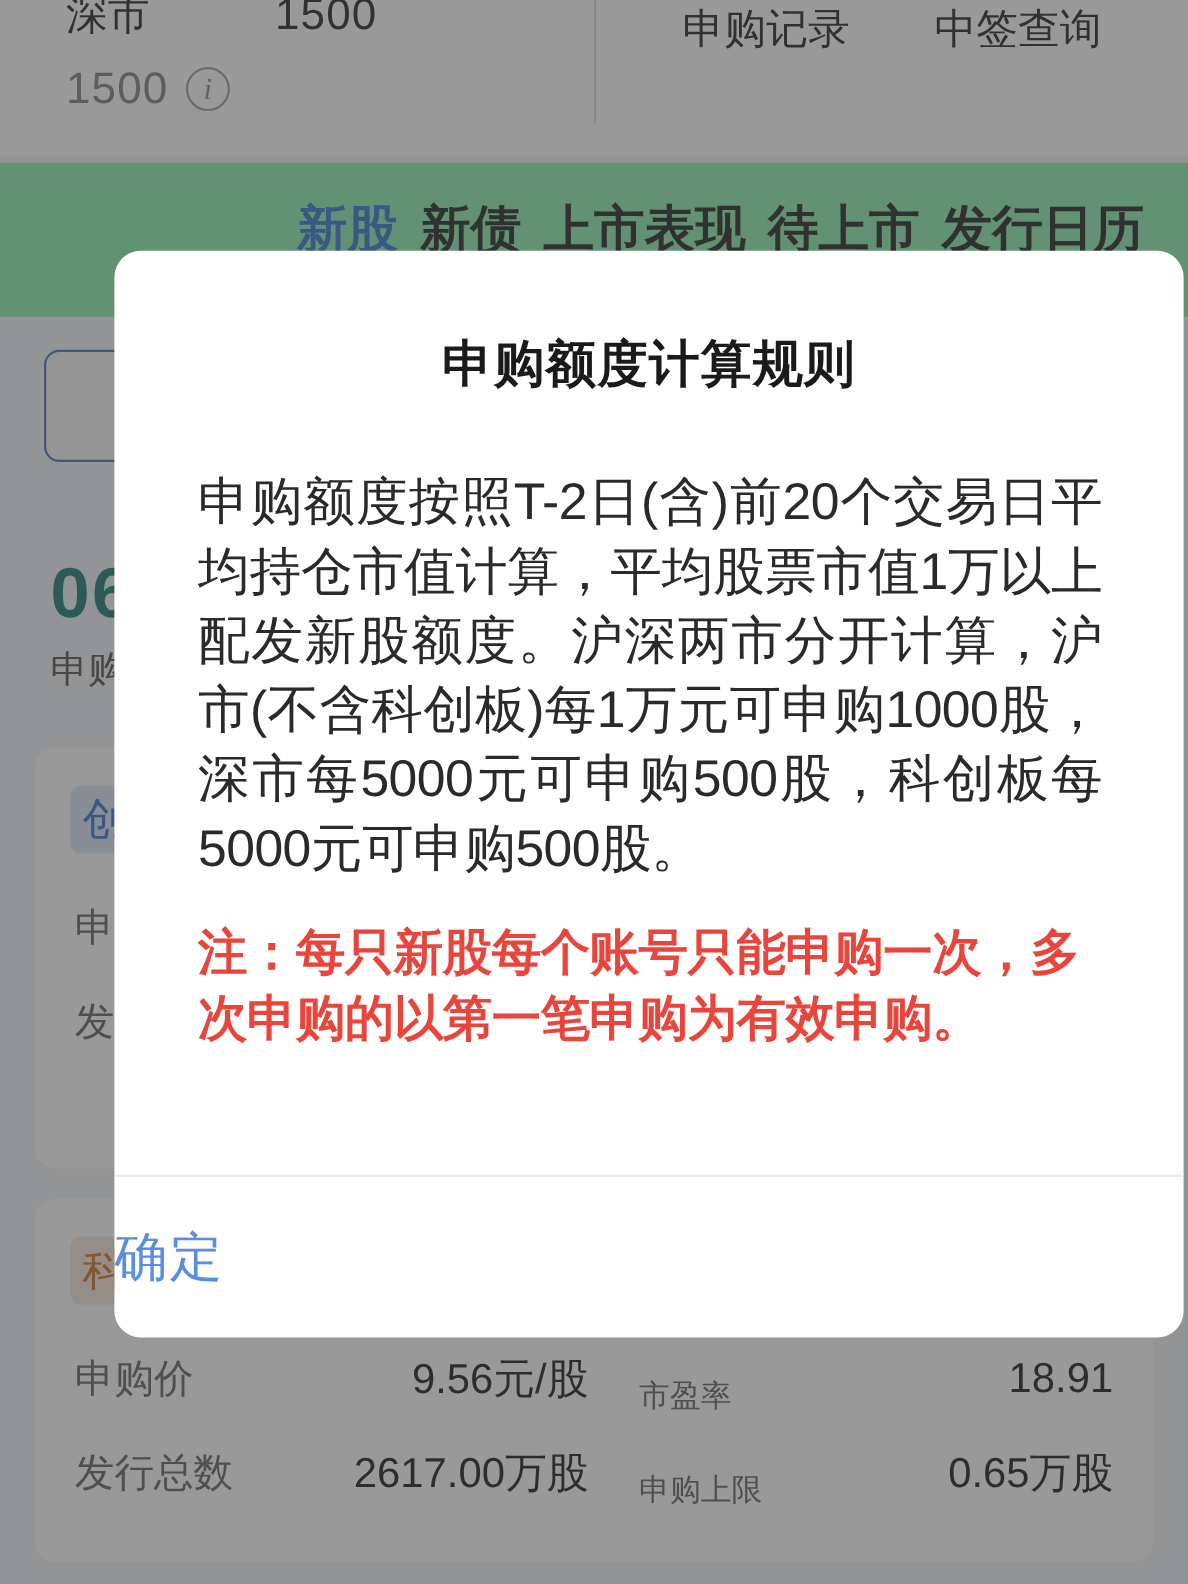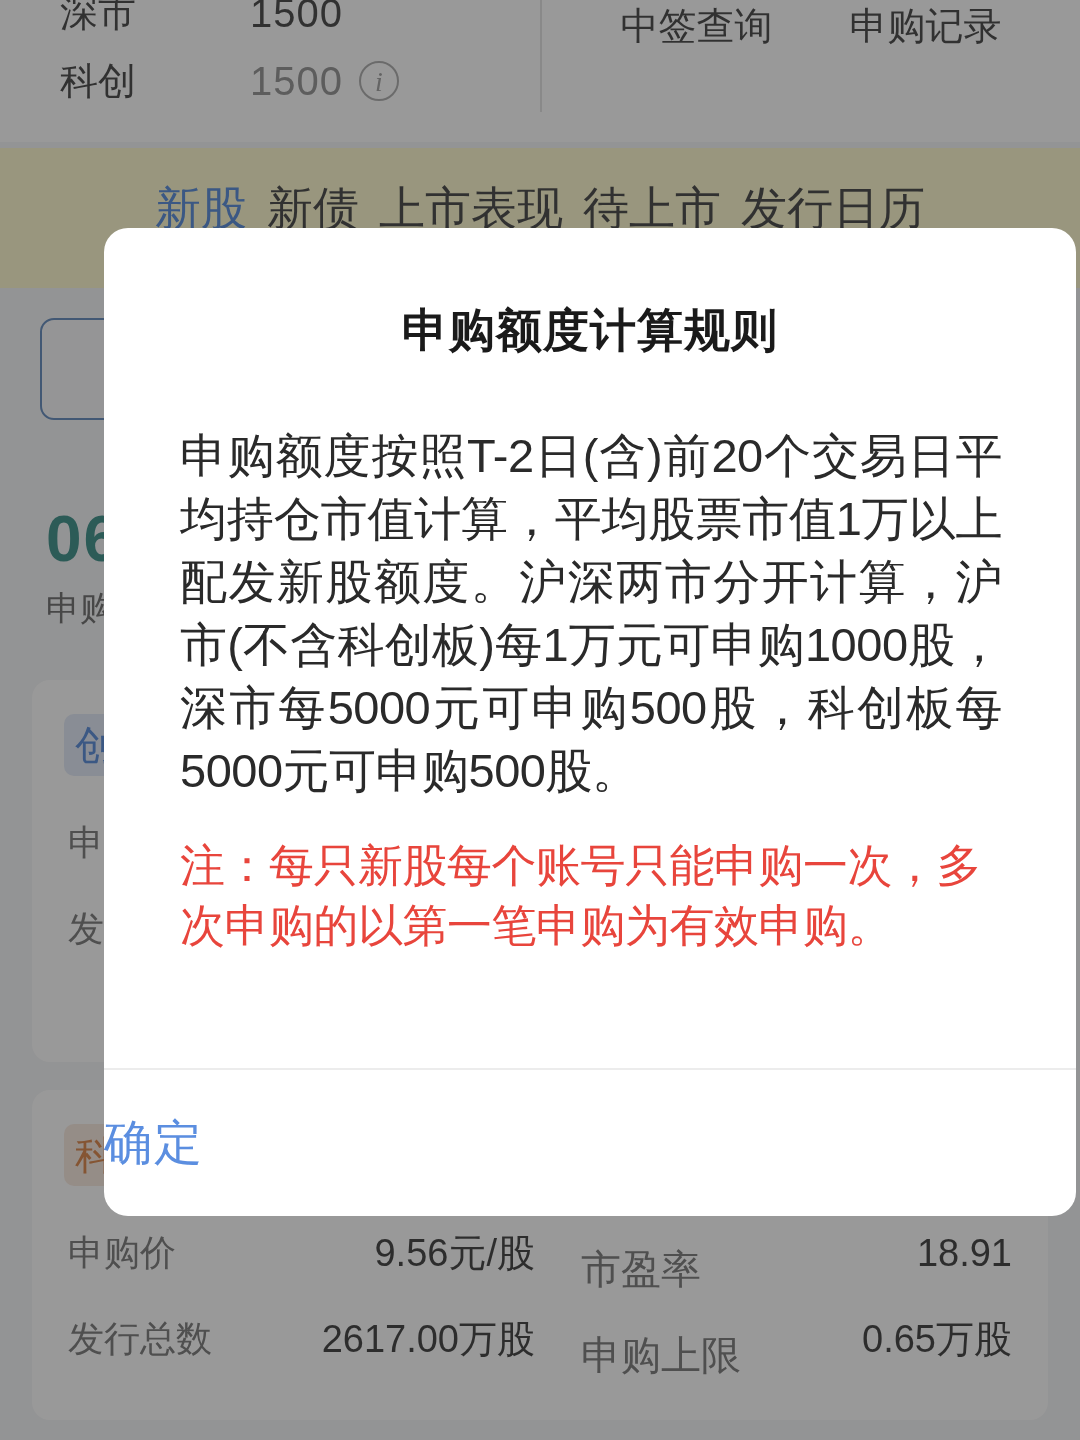--- a/index.html
+++ b/index.html
@@ -84,25 +84,26 @@
     padding: 0 40px;
     padding-bottom: 42px;
   }
   .quota-link { font-size: 38px; color: #1a1a1a; }
 
   
   .tabbar {
     position: absolute;
     left: 0; top: 148px;
     width: 1080px; height: 140px;
-    background: #fef9c3;
+    background: #86efac;
     display: flex;
     align-items: flex-start;
     padding: 24px 30px 0 30px;
-    justify-content: center;
+    justify-content: flex-end;
+    font-weight: bold;
   }
   .tab {
     position: relative;
     font-size: 46px;
     color: #1a1a1a;
     padding: 6px 10px 0 10px;
     text-align: center;
   }
   .tab.active { color: #2f6fd0; }
   .tab.active::after {
@@ -201,21 +202,21 @@
   }
 
   .card-row {
     display: flex;
     align-items: center;
     padding: 0 36px;
     height: 86px;
   }
   .cell-label { font-size: 36px; color: #5b5b5b; width: 200px; }
   .cell-value { font-size: 38px; color: #111111; flex: 1; text-align: right; }
-  .cell-label2 { font-size: 40px; color: #5b5b5b; width: 210px; padding-left: 46px; margin-top: 32px; }
+  .cell-label2 { font-size: 28px; color: #5b5b5b; width: 210px; padding-left: 46px; margin-top: 32px; }
   .cell-value2 { font-size: 38px; color: #111111; flex: 1; text-align: right; }
 
   
   #dim {
     position: absolute;
     inset: 0;
     background: rgba(70,70,70,0.55);
   }
 
   
@@ -248,20 +249,21 @@
     text-align: justify;
     text-justify: inter-character;
     letter-spacing: -0.5px;
   }
   .note-text {
     margin-top: 34px;
     font-size: 45px;
     line-height: 60px;
     color: #e8453c;
     letter-spacing: -0.5px;
+    font-weight: bold;
   }
   .modal-divider {
     height: 2px;
     background: #ececec;
     width: 100%;
   }
   .modal-footer {
     height: 146px;
     display: flex;
     align-items: center;
@@ -284,29 +286,28 @@
 
   <div id="page">
 
     <div class="quota-strip">
       <div class="quota-left">
         <div class="quota-row">
           <span class="quota-label">深市</span>
           <span class="quota-value strong">1500</span>
         </div>
         <div class="quota-row">
-          <span class="quota-label">科创</span>
           <span class="quota-value">1500</span>
           <span class="info-badge">i</span>
         </div>
       </div>
       <div class="quota-divider"></div>
       <div class="quota-right">
+        <span class="quota-link">申购记录</span>
         <span class="quota-link">中签查询</span>
-        <span class="quota-link">申购记录</span>
       </div>
     </div>
 
     <div class="tabbar">
       <div class="tab active">新股</div>
       <div class="tab">新债</div>
       <div class="tab">上市表现</div>
       <div class="tab">待上市</div>
       <div class="tab">发行日历</div>
     </div>

